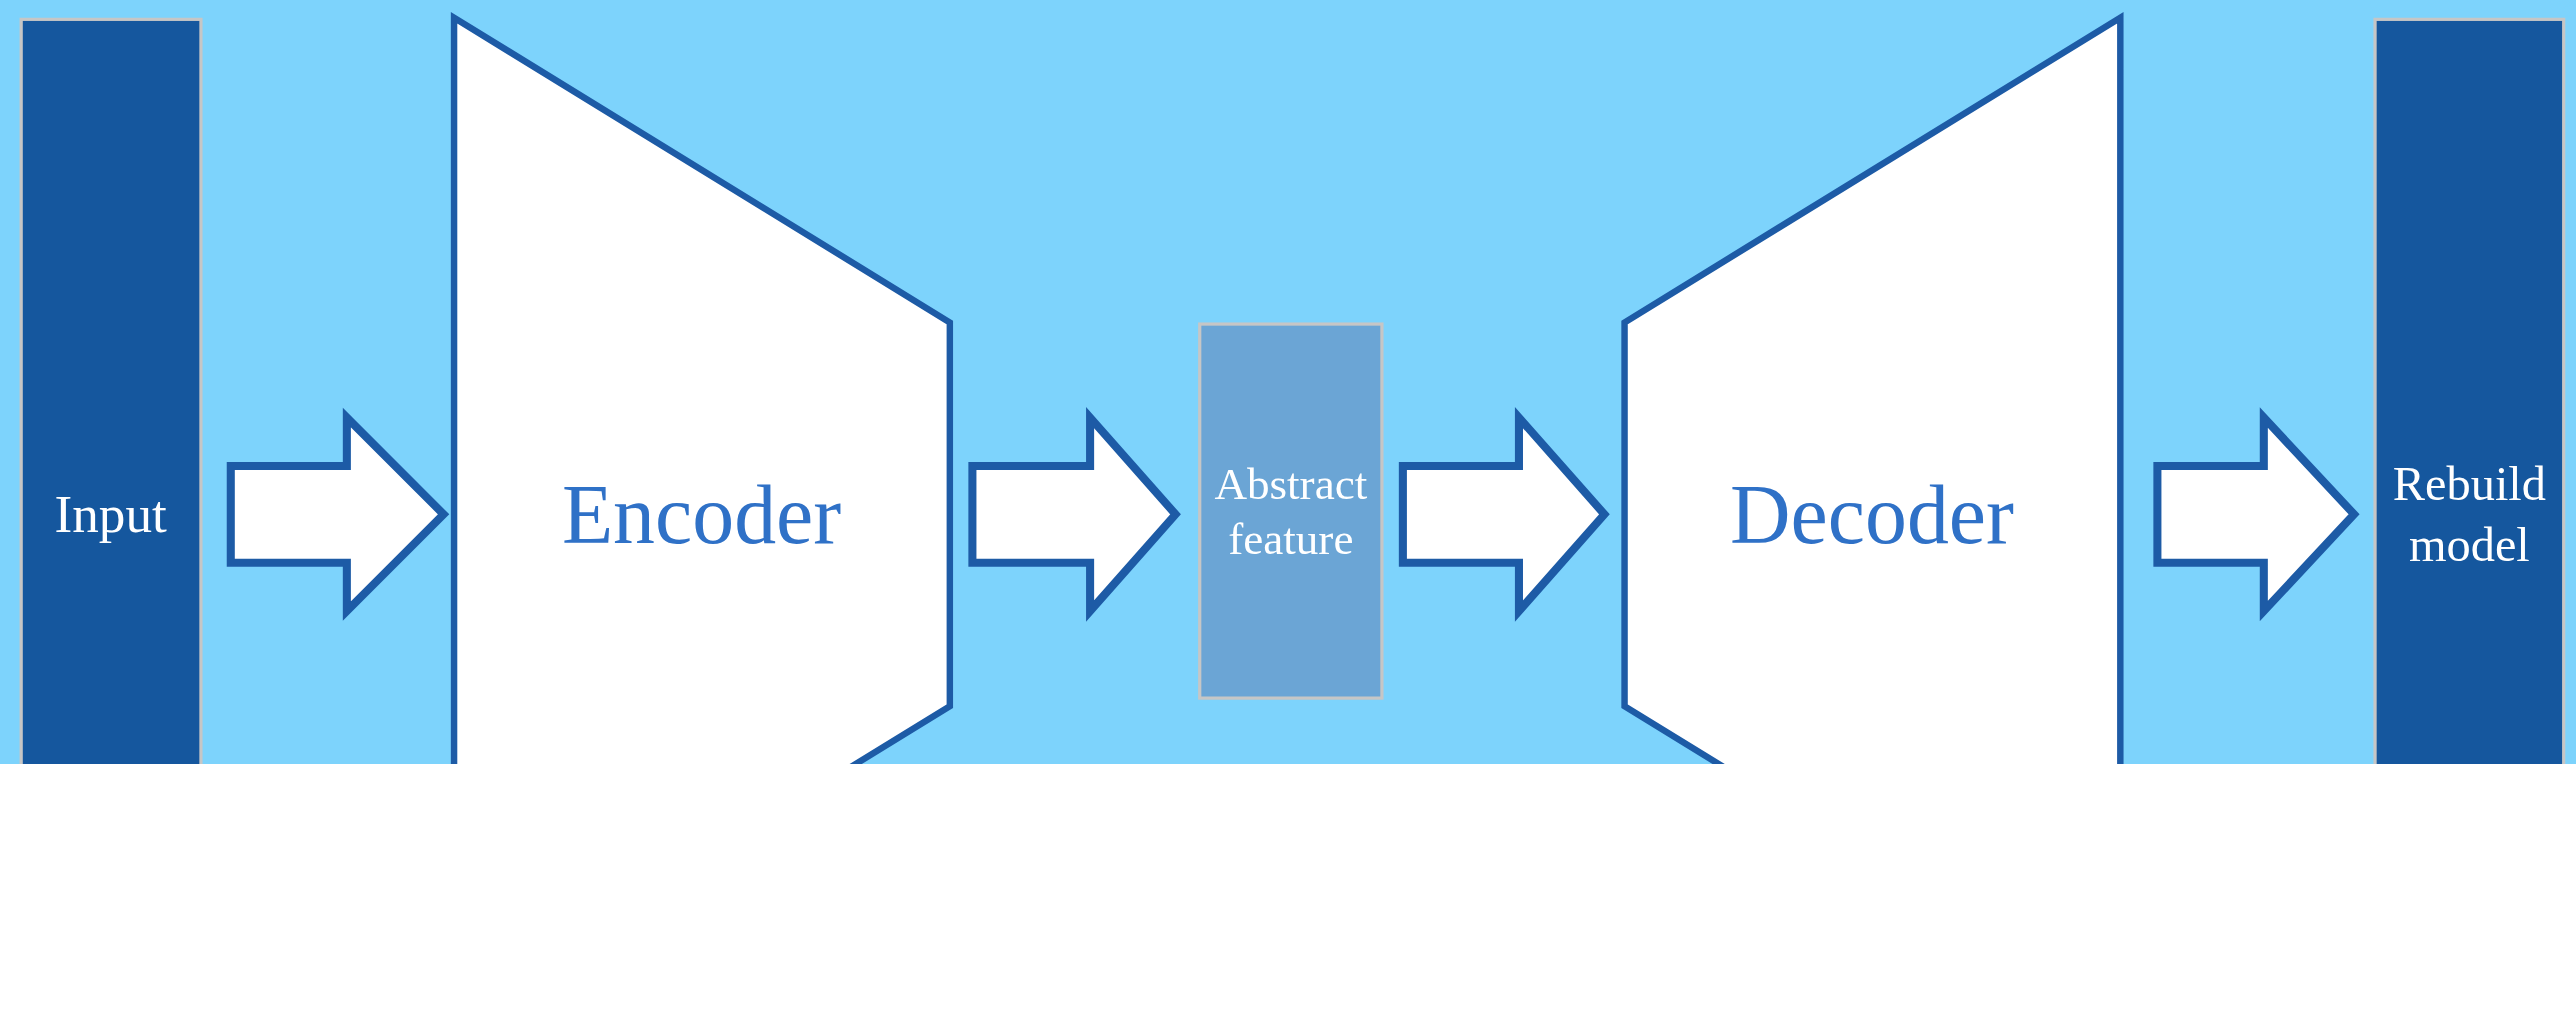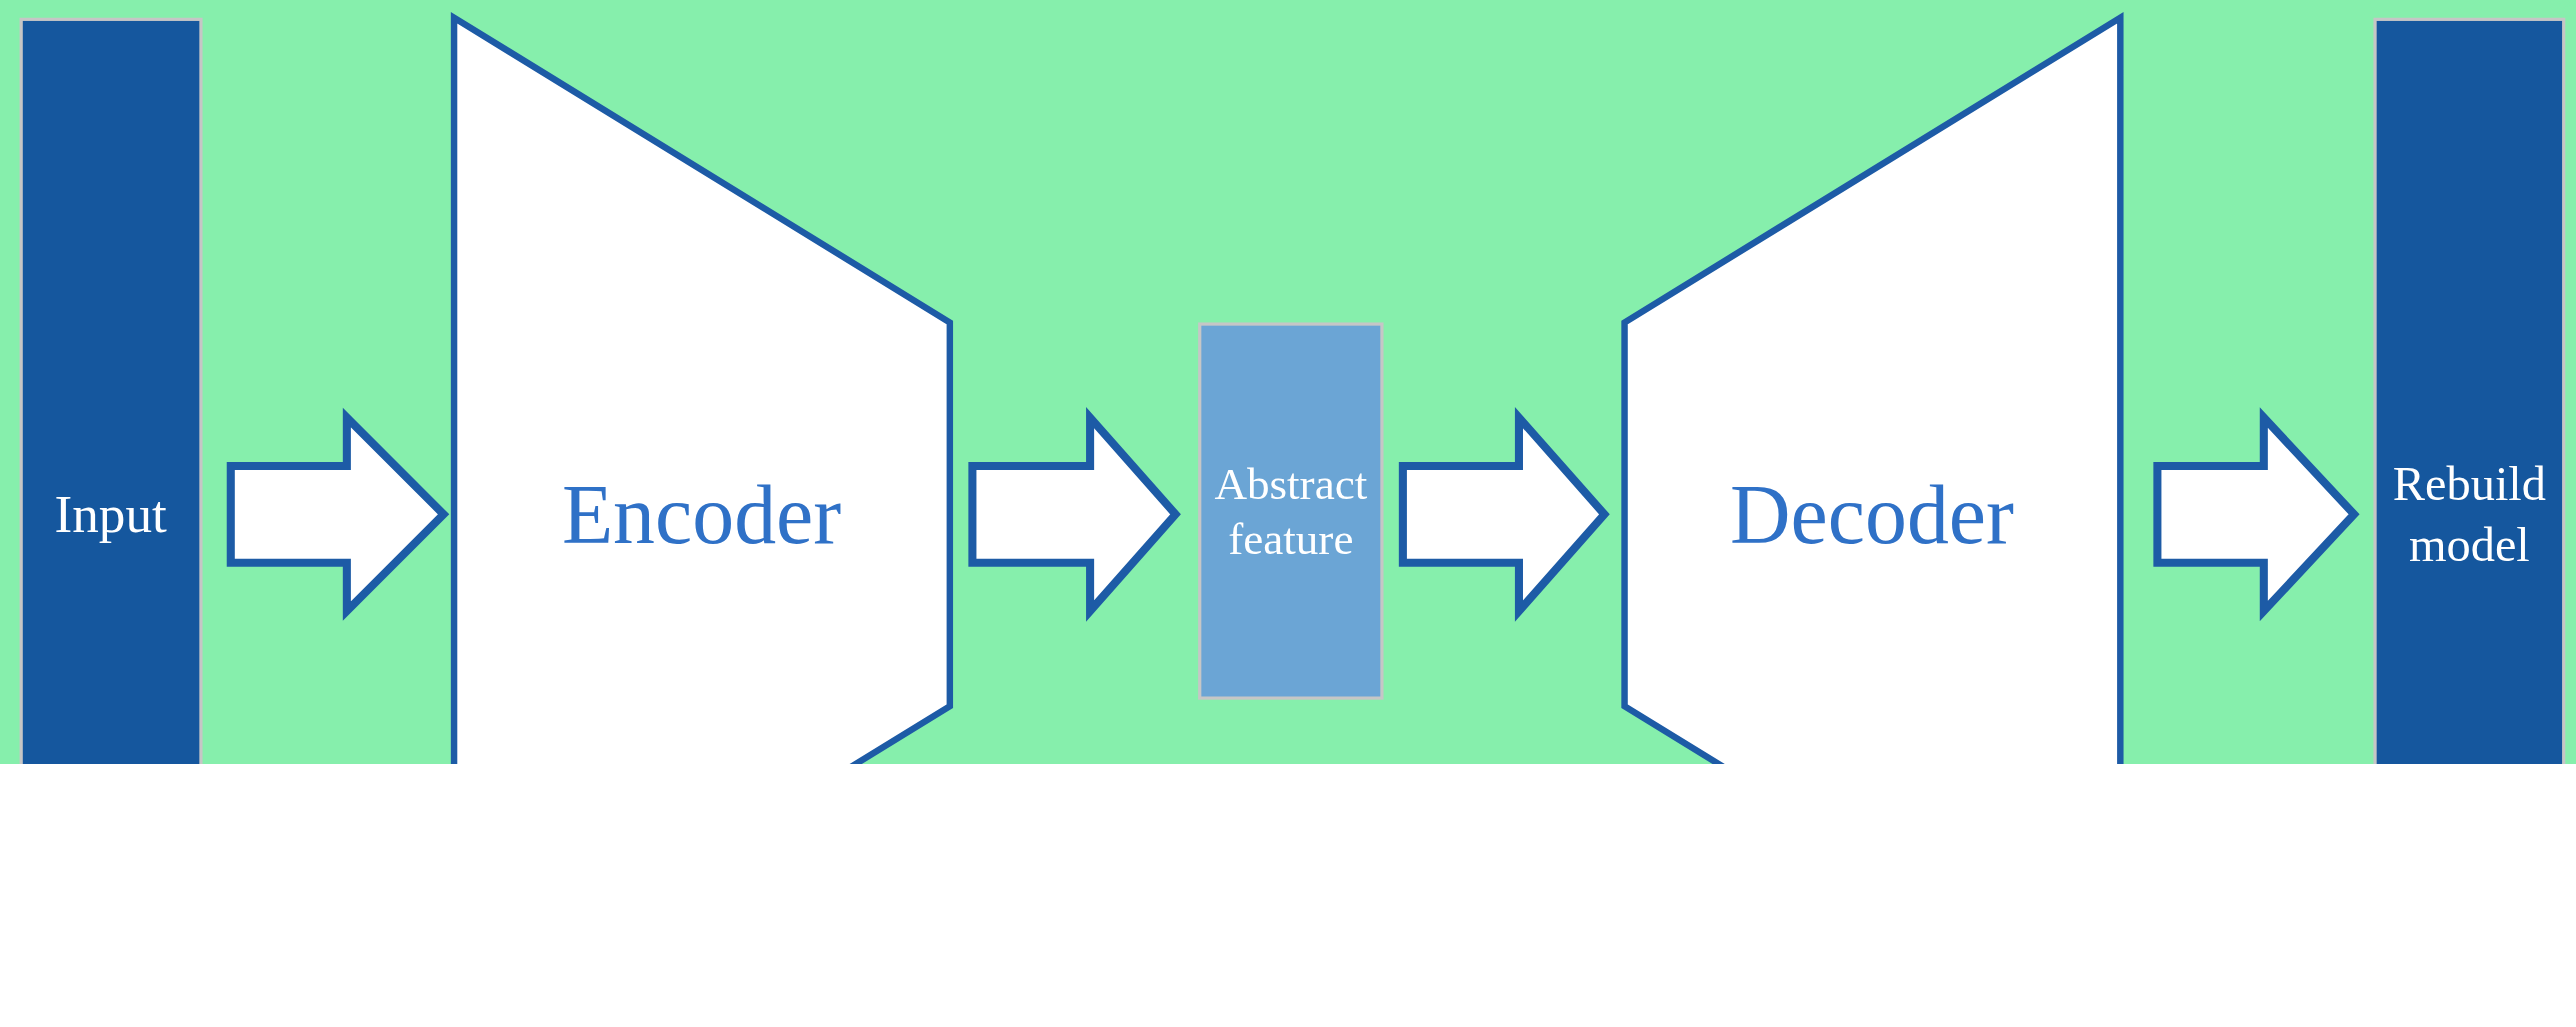--- a/index.html
+++ b/index.html
@@ -4,21 +4,21 @@
 <style>
   html, body {
     margin: 0;
     padding: 0;
     background: #ffffff;
   }
   .stage {
     position: relative;
     width: 2576px;
     height: 764px;
-    background: #86efac;
+    background: #7dd3fc;
     font-family: "Liberation Serif", "DejaVu Serif", serif;
   }
   svg { display: block; }
   .node-label-white {
     fill: #ffffff;
     font-family: "Liberation Serif", "DejaVu Serif", serif;
     text-anchor: middle;
     dominant-baseline: central;
   }
   .node-label-blue {

